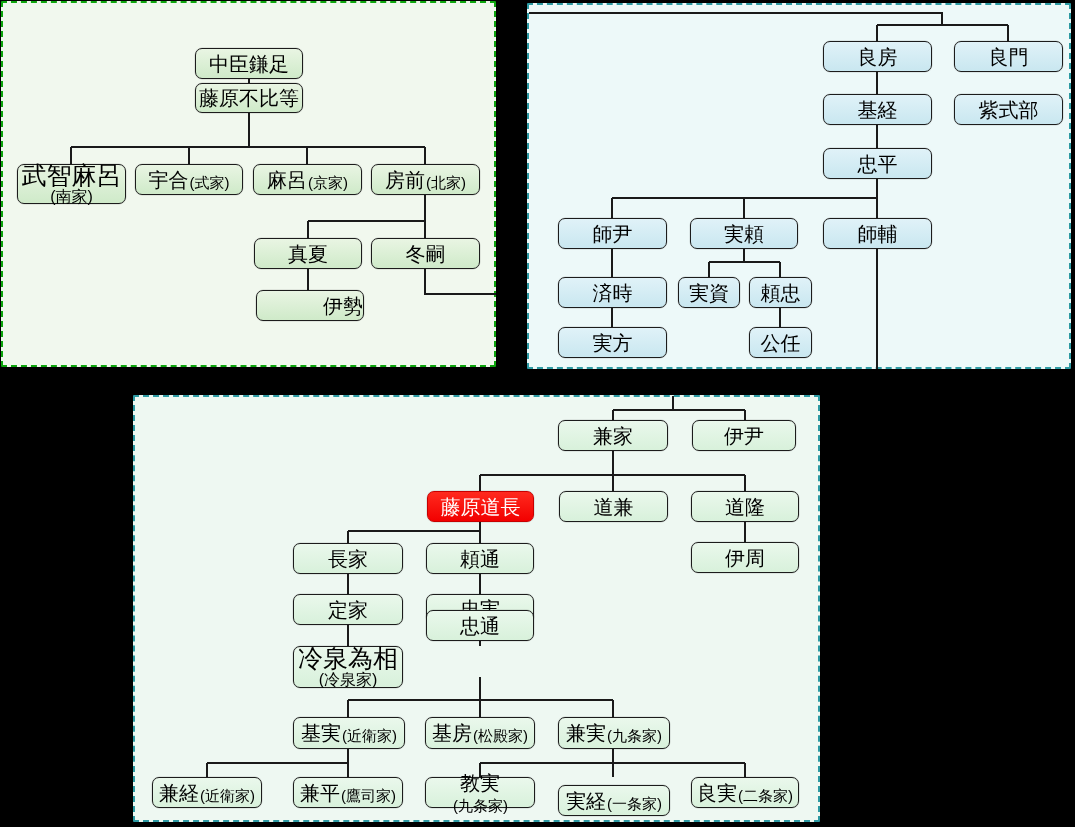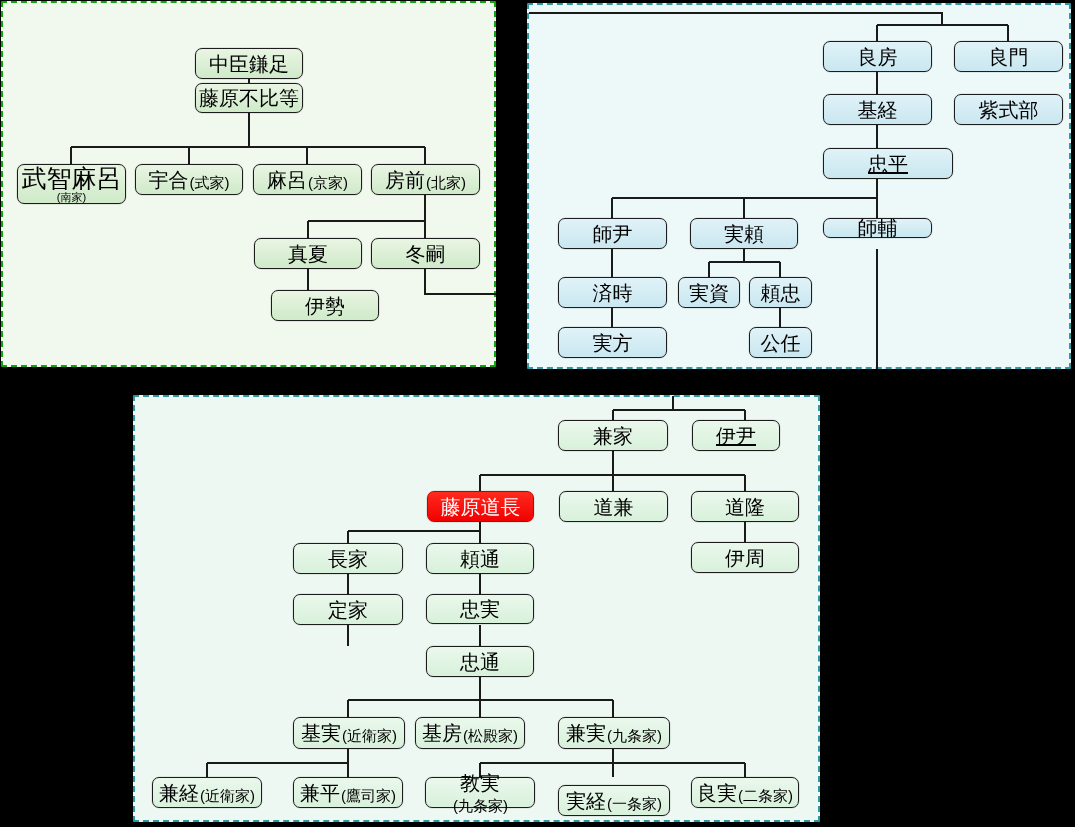--- a/index.html
+++ b/index.html
@@ -18,21 +18,21 @@
     position:absolute;box-sizing:border-box;
     border:1.5px solid #1c1c1c;border-radius:7px;
     display:flex;align-items:center;justify-content:center;
     color:#000;white-space:nowrap;line-height:1;
     box-shadow:0 0 0 0.5px rgba(0,0,0,0.15);
   }
   .node .label{font-size:20px;}
   .node .sub{font-size:15px;margin-top:5px;margin-left:1px;}
   .node.stack{flex-direction:column;justify-content:center;}
   .node.stack .label{font-size:25px;}
-  .node.stack .sub{font-size:11px;margin-top:1px;margin-left:0;}
+  .node.stack .sub{font-size:16px;margin-top:1px;margin-left:0;}
   .node.hl{color:#fff;}
 </style>
 </head>
 <body style="background: rgb(0, 0, 0);">
 
 <div class="canvas">
   <div class="panel" style="left: 1px; top: 1px; width: 495px; height: 366px; background: rgb(241, 248, 238); border-color: rgb(14, 165, 14);"></div>
     <div class="panel" style="left: 527px; top: 3px; width: 544px; height: 366px; background: rgb(237, 249, 249); border-color: rgb(45, 154, 163);"></div>
     <div class="panel" style="left: 133px; top: 395px; width: 687px; height: 427px; background: rgb(238, 248, 242); border-color: rgb(45, 154, 163);"></div>
     <svg id="lines" xmlns="http://www.w3.org/2000/svg" viewBox="0 0 1075 827">
@@ -116,66 +116,66 @@
     <div class="node" style="left: 371px; top: 164px; width: 109px; height: 31px; background: linear-gradient(rgb(233, 245, 227) 0%, rgb(207, 234, 201) 100%);">
       <span class="label">房前</span>
       <span class="sub">(北家)</span>
     </div>
     <div class="node" style="left: 254px; top: 238px; width: 108px; height: 31px; background: linear-gradient(rgb(233, 245, 227) 0%, rgb(207, 234, 201) 100%);">
       <span class="label">真夏</span>
     </div>
     <div class="node" style="left: 371px; top: 238px; width: 109px; height: 31px; background: linear-gradient(rgb(233, 245, 227) 0%, rgb(207, 234, 201) 100%);">
       <span class="label">冬嗣</span>
     </div>
-    <div class="node" style="left: 271px; top: 290px; width: 108px; height: 31px; background: linear-gradient(rgb(233, 245, 227) 0%, rgb(207, 234, 201) 100%);">
+    <div class="node" style="left: 256px; top: 290px; width: 108px; height: 31px; background: linear-gradient(rgb(233, 245, 227) 0%, rgb(207, 234, 201) 100%); justify-content: flex-end;">
       <span class="label">伊勢</span>
     </div>
     <div class="node" style="left: 823px; top: 41px; width: 109px; height: 31px; background: linear-gradient(rgb(224, 242, 248) 0%, rgb(201, 231, 240) 100%);">
       <span class="label">良房</span>
     </div>
     <div class="node" style="left: 954px; top: 41px; width: 109px; height: 31px; background: linear-gradient(rgb(224, 242, 248) 0%, rgb(201, 231, 240) 100%);">
       <span class="label">良門</span>
     </div>
     <div class="node" style="left: 823px; top: 94px; width: 109px; height: 31px; background: linear-gradient(rgb(224, 242, 248) 0%, rgb(201, 231, 240) 100%);">
       <span class="label">基経</span>
     </div>
     <div class="node" style="left: 954px; top: 94px; width: 109px; height: 31px; background: linear-gradient(rgb(224, 242, 248) 0%, rgb(201, 231, 240) 100%);">
       <span class="label">紫式部</span>
     </div>
-    <div class="node" style="left: 823px; top: 148px; width: 130px; height: 31px; background: linear-gradient(rgb(224, 242, 248) 0%, rgb(201, 231, 240) 100%); text-decoration: underline;">
+    <div class="node" style="left: 823px; top: 148px; width: 109px; height: 31px; background: linear-gradient(rgb(224, 242, 248) 0%, rgb(201, 231, 240) 100%);">
       <span class="label">忠平</span>
     </div>
     <div class="node" style="left: 558px; top: 218px; width: 109px; height: 31px; background: linear-gradient(rgb(224, 242, 248) 0%, rgb(201, 231, 240) 100%);">
       <span class="label">師尹</span>
     </div>
     <div class="node" style="left: 690px; top: 218px; width: 108px; height: 31px; background: linear-gradient(rgb(224, 242, 248) 0%, rgb(201, 231, 240) 100%);">
       <span class="label">実頼</span>
     </div>
-    <div class="node" style="left: 823px; top: 218px; width: 109px; height: 20px; background: linear-gradient(rgb(224, 242, 248) 0%, rgb(201, 231, 240) 100%);">
+    <div class="node" style="left: 823px; top: 218px; width: 109px; height: 31px; background: linear-gradient(rgb(224, 242, 248) 0%, rgb(201, 231, 240) 100%);">
       <span class="label">師輔</span>
     </div>
     <div class="node" style="left: 558px; top: 277px; width: 109px; height: 31px; background: linear-gradient(rgb(224, 242, 248) 0%, rgb(201, 231, 240) 100%);">
       <span class="label">済時</span>
     </div>
     <div class="node" style="left: 678px; top: 277px; width: 62px; height: 31px; background: linear-gradient(rgb(224, 242, 248) 0%, rgb(201, 231, 240) 100%);">
       <span class="label">実資</span>
     </div>
     <div class="node" style="left: 749px; top: 277px; width: 63px; height: 31px; background: linear-gradient(rgb(224, 242, 248) 0%, rgb(201, 231, 240) 100%);">
       <span class="label">頼忠</span>
     </div>
     <div class="node" style="left: 558px; top: 327px; width: 109px; height: 31px; background: linear-gradient(rgb(224, 242, 248) 0%, rgb(201, 231, 240) 100%);">
       <span class="label">実方</span>
     </div>
     <div class="node" style="left: 749px; top: 327px; width: 63px; height: 31px; background: linear-gradient(rgb(224, 242, 248) 0%, rgb(201, 231, 240) 100%);">
       <span class="label">公任</span>
     </div>
     <div class="node" style="left: 558px; top: 420px; width: 110px; height: 31px; background: linear-gradient(rgb(234, 248, 236) 0%, rgb(216, 241, 219) 100%);">
       <span class="label">兼家</span>
     </div>
-    <div class="node" style="left: 692px; top: 420px; width: 88px; height: 31px; background: linear-gradient(rgb(234, 248, 236) 0%, rgb(216, 241, 219) 100%); text-decoration: underline;">
+    <div class="node" style="left: 692px; top: 420px; width: 104px; height: 31px; background: linear-gradient(rgb(234, 248, 236) 0%, rgb(216, 241, 219) 100%);">
       <span class="label">伊尹</span>
     </div>
     <div class="node hl" style="left: 427px; top: 491px; width: 107px; height: 31px; background: linear-gradient(rgb(255, 42, 30) 0%, rgb(242, 0, 0) 100%); border-color: rgb(200, 0, 0); color: rgb(255, 255, 255);">
       <span class="label">藤原道長</span>
     </div>
     <div class="node" style="left: 559px; top: 491px; width: 109px; height: 31px; background: linear-gradient(rgb(234, 248, 236) 0%, rgb(216, 241, 219) 100%);">
       <span class="label">道兼</span>
     </div>
     <div class="node" style="left: 691px; top: 491px; width: 108px; height: 31px; background: linear-gradient(rgb(234, 248, 236) 0%, rgb(216, 241, 219) 100%);">
       <span class="label">道隆</span>
@@ -188,28 +188,32 @@
     </div>
     <div class="node" style="left: 426px; top: 543px; width: 108px; height: 31px; background: linear-gradient(rgb(234, 248, 236) 0%, rgb(216, 241, 219) 100%);">
       <span class="label">頼通</span>
     </div>
     <div class="node" style="left: 293px; top: 594px; width: 110px; height: 31px; background: linear-gradient(rgb(234, 248, 236) 0%, rgb(216, 241, 219) 100%);">
       <span class="label">定家</span>
     </div>
     <div class="node" style="left: 426px; top: 594px; width: 108px; height: 30px; background: linear-gradient(rgb(234, 248, 236) 0%, rgb(216, 241, 219) 100%);">
       <span class="label">忠実</span>
     </div>
-    <div class="node" style="left: 426px; top: 646px; width: 108px; height: 31px; background: linear-gradient(rgb(234, 248, 236) 0%, rgb(216, 241, 219) 100%);">
+    <div class="node stack" style="left: 293px; top: 646px; width: 110px; height: 42px; background: linear-gradient(rgb(234, 248, 236) 0%, rgb(216, 241, 219) 100%);">
+      <span class="label">冷泉為相</span>
+      <span class="sub">(冷泉家)</span>
+    </div>
+    <div class="node" style="left: 426px; top: 610px; width: 108px; height: 31px; background: linear-gradient(rgb(234, 248, 236) 0%, rgb(216, 241, 219) 100%);">
       <span class="label">忠通</span>
     </div>
     <div class="node" style="left: 293px; top: 717px; width: 112px; height: 32px; background: linear-gradient(rgb(234, 248, 236) 0%, rgb(216, 241, 219) 100%);">
       <span class="label">基実</span>
       <span class="sub">(近衛家)</span>
     </div>
-    <div class="node" style="left: 415px; top: 717px; width: 110px; height: 32px; background: linear-gradient(rgb(234, 248, 236) 0%, rgb(216, 241, 219) 100%);">
+    <div class="node" style="left: 425px; top: 717px; width: 110px; height: 32px; background: linear-gradient(rgb(234, 248, 236) 0%, rgb(216, 241, 219) 100%);">
       <span class="label">基房</span>
       <span class="sub">(松殿家)</span>
     </div>
     <div class="node" style="left: 558px; top: 717px; width: 112px; height: 32px; background: linear-gradient(rgb(234, 248, 236) 0%, rgb(216, 241, 219) 100%);">
       <span class="label">兼実</span>
       <span class="sub">(九条家)</span>
     </div>
     <div class="node" style="left: 152px; top: 777px; width: 110px; height: 31px; background: linear-gradient(rgb(234, 248, 236) 0%, rgb(216, 241, 219) 100%);">
       <span class="label">兼経</span>
       <span class="sub">(近衛家)</span>

